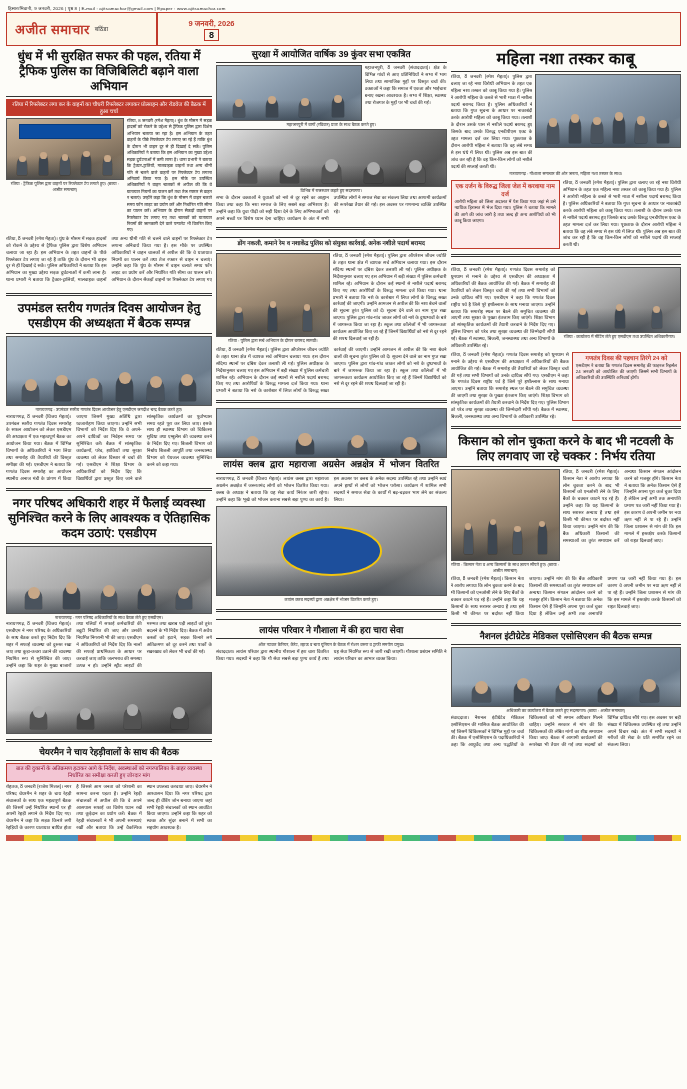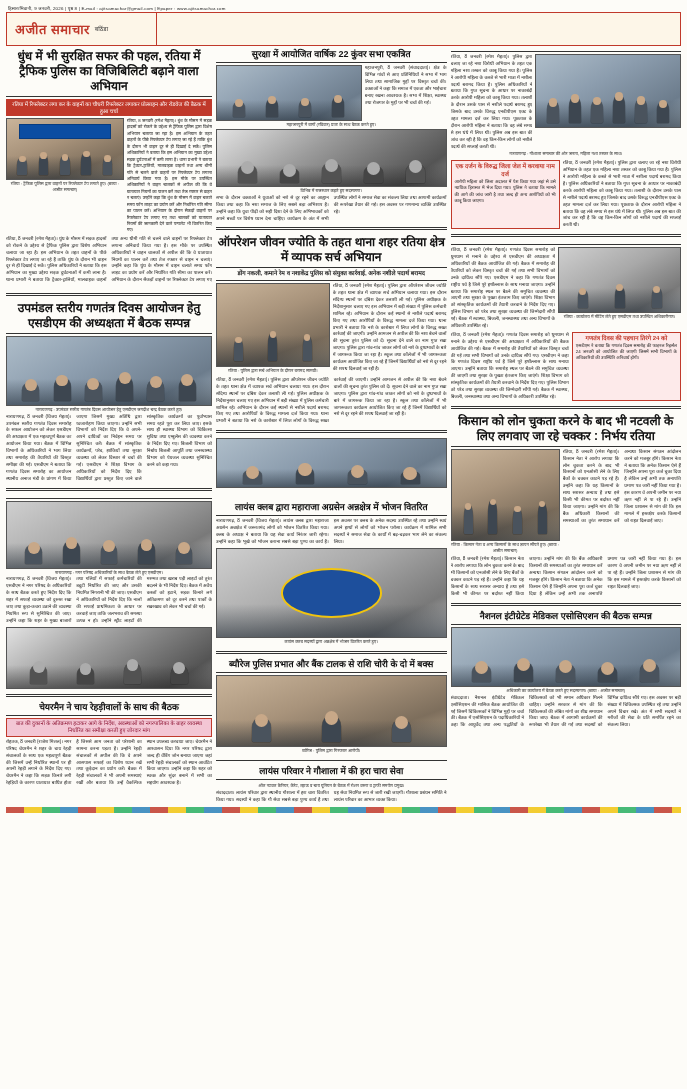--- a/index.html
+++ b/index.html
@@ -177,20 +177,24 @@
 
 <div class="page">
 
   <div class="microbar">हिसार/भिवानी, 9 जनवरी, 2026 | पृष्ठ 8 | E-mail : ajitsamachar@gmail.com | Epaper : www.ajitsamachar.com</div>
 
   <div class="masthead">
     <div class="mast-left">
       <span class="mast-logo">अजीत समाचार</span>
       <span class="mast-city">बठिंडा</span>
     </div>
+    <div class="mast-right">
+      <div class="mast-date">9 जनवरी, 2026</div>
+      <div class="mast-page">8</div>
+    </div>
   </div>
 
   <div class="grid">
 
     <div class="col">
 
       <div>
         <div class="hl hl-md">धुंध में भी सुरक्षित सफर की पहल, रतिया में ट्रैफिक पुलिस का विजिबिलिटी बढ़ाने वाला अभियान</div>
         <div class="hr"></div>
         <div class="kicker">रतिया में रिफ्लेक्टर लगा कर के वाहनों का चौधरी रिफ्लेक्टर लगाकर प्रोत्साहन और रोडवेज की बैठक में हुआ चर्चा</div>
@@ -252,20 +256,21 @@
               </span>
           </div>
         </div>
         <div class="cap">नारायणगढ़ : उपमंडल स्तरीय गणतंत्र दिवस आयोजन हेतु एसडीएम जगदीश चन्द्र बैठक करते हुए।</div>
         <div class="body three" style="max-height:148px;">नारायणगढ़, 8 जनवरी (विजय मेहता)। उपमंडल स्तरीय गणतंत्र दिवस समारोह के सफल आयोजन को लेकर एसडीएम की अध्यक्षता में एक महत्वपूर्ण बैठक का आयोजन किया गया। बैठक में विभिन्न विभागों के अधिकारियों ने भाग लिया तथा समारोह की तैयारियों की विस्तृत समीक्षा की गई। एसडीएम ने बताया कि गणतंत्र दिवस समारोह का आयोजन स्थानीय अनाज मंडी के प्रांगण में किया जाएगा जिसमें मुख्य अतिथि द्वारा ध्वजारोहण किया जाएगा। उन्होंने सभी विभागों को निर्देश दिए कि वे अपने-अपने दायित्वों का निर्वहन समय पर सुनिश्चित करें। बैठक में सांस्कृतिक कार्यक्रमों, परेड, झांकियों तथा सुरक्षा व्यवस्था को लेकर विस्तार से चर्चा की गई। एसडीएम ने शिक्षा विभाग के अधिकारियों को निर्देश दिए कि विद्यार्थियों द्वारा प्रस्तुत किए जाने वाले सांस्कृतिक कार्यक्रमों का पूर्वाभ्यास समय रहते पूरा कर लिया जाए। इसके साथ ही स्वास्थ्य विभाग को चिकित्सा सुविधा तथा एम्बुलेंस की व्यवस्था करने के निर्देश दिए गए। बिजली विभाग को निर्बाध बिजली आपूर्ति तथा जनस्वास्थ्य विभाग को पेयजल व्यवस्था सुनिश्चित करने को कहा गया।</div>
       </div>
 
       <div class="hr2"></div>
 
       <div>
+        <div class="hl hl-md">नगर परिषद अधिकारी शहर में फैलाई व्यवस्था सुनिश्चित करने के लिए आवश्यक व ऐतिहासिक कदम उठाएं: एसडीएम</div>
         <div class="hr"></div>
         <div class="photo gray" style="height:68px; margin-top:2px;">
           <div class="ppl">
             <span style="height:60%">
                 <i></i>
               </span>
               <span style="height:76%">
                 <i></i>
               </span>
             <span style="height:66%">
@@ -305,21 +310,21 @@
         <div class="hl hl-sm">चेयरमैन ने चाय रेहड़ीवालों के साथ की बैठक</div>
         <div class="hr"></div>
         <div class="kicker kicker-pink">बात की दुकानों के अतिक्रमण हटाकर आगे के निर्देश, अवस्थाओं को नगरपालिका के बाहर व्यवस्था निर्धारित का समीक्षा करती हुए जोरदार मांग</div>
         <div class="body three" style="margin-top:2px; max-height:150px;">रोहतक, 8 जनवरी (राजेश मित्तल)। नगर परिषद चेयरमैन ने शहर के चाय रेहड़ी संचालकों के साथ एक महत्वपूर्ण बैठक की जिसमें उन्हें निर्धारित स्थानों पर ही अपनी रेहड़ी लगाने के निर्देश दिए गए। चेयरमैन ने कहा कि सड़क किनारे लगी रेहड़ियों के कारण यातायात बाधित होता है जिससे आम जनता को परेशानी का सामना करना पड़ता है। उन्होंने रेहड़ी संचालकों से अपील की कि वे अपने आसपास सफाई का विशेष ध्यान रखें तथा कूड़ेदान का प्रयोग करें। बैठक में रेहड़ी संचालकों ने भी अपनी समस्याएं रखीं और बताया कि उन्हें वैकल्पिक स्थान उपलब्ध करवाया जाए। चेयरमैन ने आश्वासन दिया कि नगर परिषद द्वारा जल्द ही वेंडिंग जोन बनाया जाएगा जहां सभी रेहड़ी संचालकों को स्थान आवंटित किया जाएगा। उन्होंने कहा कि शहर को स्वच्छ और सुंदर बनाने में सभी का सहयोग आवश्यक है।</div>
       </div>
     </div>
 
     <div class="col">
 
       <div>
-        <div class="hl hl-sm">सुरक्षा में आयोजित वार्षिक 22 कुंवर सभा एकत्रित</div>
+        <div class="hl hl-sm">सुरक्षा में आयोजित वार्षिक 39 कुंवर सभा एकत्रित</div>
         <div class="hr"></div>
         <div style="display:flex; gap:3px; margin-top:2px;">
           <div style="width:64%;">
             <div class="photo cool" style="height:56px;">
               <div class="ppl">
                 <span style="height:62%">
                     <i></i>
                   </span>
                   <span style="height:74%">
                     <i></i>
@@ -355,21 +360,20 @@
               </span>
           </div>
         </div>
         <div class="cap">विभिन्न में राजस्थान कहते हुए सदस्यगण।</div>
         <div class="body two" style="max-height:30px;">सभा के दौरान वक्ताओं ने युवाओं को नशे से दूर रहने का आह्वान किया तथा कहा कि नशा समाज के लिए सबसे बड़ा अभिशाप है। उन्होंने कहा कि युवा पीढ़ी को सही दिशा देने के लिए अभिभावकों को अपने बच्चों पर विशेष ध्यान देना चाहिए। कार्यक्रम के अंत में सभी उपस्थित लोगों ने समाज सेवा का संकल्प लिया तथा आगामी कार्यक्रमों की रूपरेखा तैयार की गई। इस अवसर पर गणमान्य व्यक्ति उपस्थित रहे।</div>
       </div>
 
       <div class="hr2"></div>
 
       <div>
-        <div class="hl hl-md">ऑपरेशन जीवन ज्योति के तहत थाना शहर रतिया क्षेत्र में व्यापक सर्च अभियान</div>
         <div class="hr"></div>
         <div class="subhead">डोंग नकली, कमाने रेम व नशाकेंद्र पुलिस को संयुक्त कार्रवाई, अनेक नशीले पदार्थ बरामद</div>
         <div class="hr"></div>
         <div style="display:flex; gap:3px;">
           <div style="width:50%;">
             <div class="photo warm" style="height:84px;">
               <div class="ppl">
                 <span style="height:60%">
                     <i></i>
                   </span>
@@ -400,63 +404,46 @@
                 <i></i>
               </span>
             <span style="height:70%">
                 <i></i>
               </span>
               <span style="height:60%">
                 <i></i>
               </span>
           </div>
         </div>
-        <div class="hl hl-sm" style="margin-top:14px;">लायंस क्लब द्वारा महाराजा अग्रसेन अन्नक्षेत्र में भोजन वितरित</div>
+        <div class="hl hl-sm" style="margin-top:2px;font-family:Liberation Mono, monospace;">लायंस क्लब द्वारा महाराजा अग्रसेन अन्नक्षेत्र में भोजन वितरित</div>
         <div class="hr"></div>
         <div class="body two" style="max-height:48px;">नारायणगढ़, 8 जनवरी (विजय मेहता)। लायंस क्लब द्वारा महाराजा अग्रसेन अन्नक्षेत्र में जरूरतमंद लोगों को भोजन वितरित किया गया। क्लब के अध्यक्ष ने बताया कि यह सेवा कार्य निरंतर जारी रहेगा। उन्होंने कहा कि भूखे को भोजन कराना सबसे बड़ा पुण्य का कार्य है। इस अवसर पर क्लब के अनेक सदस्य उपस्थित रहे तथा उन्होंने स्वयं अपने हाथों से लोगों को भोजन परोसा। कार्यक्रम में शामिल सभी सदस्यों ने समाज सेवा के कार्यों में बढ़-चढ़कर भाग लेने का संकल्प लिया।</div>
         <div class="photo gray" style="height:90px; margin-top:2px;">
           <div style="position:absolute; inset:22% 28%; background:#1d4f9c; border-radius:50%; border:2px solid #f1c40f;"></div>
         </div>
         <div class="cap">लायंस क्लब सदस्यों द्वारा अन्नक्षेत्र में भोजन वितरित करते हुए।</div>
       </div>
 
       <div class="hr2"></div>
 
-      <div>
-        <div class="hl hl-sm">ब्यौरेज पुलिस प्रभात और बैंक टालक से राशि चोरी के दो में बक्स</div>
-        <div class="hr"></div>
-        <div class="photo warm" style="height:72px; margin-top:2px;">
-          <div class="ppl">
-            <span style="height:74%">
-                <i></i>
-              </span>
-              <span style="height:82%">
-                <i></i>
-              </span>
-            <span style="height:68%">
-                <i></i>
-              </span>
-          </div>
-        </div>
-        <div class="cap">ब्यौरेज : पुलिस द्वारा गिरफ्तार आरोपी।</div>
-      </div>
 
       <div class="hr"></div>
 
       <div>
         <div class="hl hl-sm">लायंस परिवार ने गौशाला में की हरा चारा सेवा</div>
         <div class="hr"></div>
         <div class="cap">ऑल नटवल कैरियर, कैरेट, ल्हाऊ व चाय यूनियन के बैठक में रोशन वरुण व ट्राफी समर्पण प्रमुख।</div>
         <div class="body two" style="max-height:44px;">संवाददाता। लायंस परिवार द्वारा स्थानीय गौशाला में हरा चारा वितरित किया गया। सदस्यों ने कहा कि गौ सेवा सबसे बड़ा पुण्य कार्य है तथा यह सेवा नियमित रूप से जारी रखी जाएगी। गौशाला प्रबंधन समिति ने लायंस परिवार का आभार व्यक्त किया।</div>
       </div>
     </div>
 
     <div class="col">
 
       <div>
+        <div class="hl hl-lg">महिला नशा तस्कर काबू</div>
         <div class="hr"></div>
         <div style="display:flex; gap:3px; margin-top:2px;">
           <div style="width:36%;" class="body">रतिया, 8 जनवरी (रमेश मैहता)। पुलिस द्वारा चलाए जा रहे नशा विरोधी अभियान के तहत एक महिला नशा तस्कर को काबू किया गया है। पुलिस ने आरोपी महिला के कब्जे से भारी मात्रा में नशीला पदार्थ बरामद किया है। पुलिस अधिकारियों ने बताया कि गुप्त सूचना के आधार पर नाकाबंदी करके आरोपी महिला को काबू किया गया। तलाशी के दौरान उसके पास से नशीले पदार्थ बरामद हुए जिसके बाद उसके विरुद्ध एनडीपीएस एक्ट के तहत मामला दर्ज कर लिया गया। पूछताछ के दौरान आरोपी महिला ने बताया कि वह लंबे समय से इस धंधे में लिप्त थी। पुलिस अब इस बात की जांच कर रही है कि वह किन-किन लोगों को नशीले पदार्थ की सप्लाई करती थी।</div>
           <div style="width:64%;">
             <div class="photo cool" style="height:74px;">
               <div class="ppl">
                 <span style="height:66%">
                     <i></i>
                   </span>
                   <span style="height:78%">

